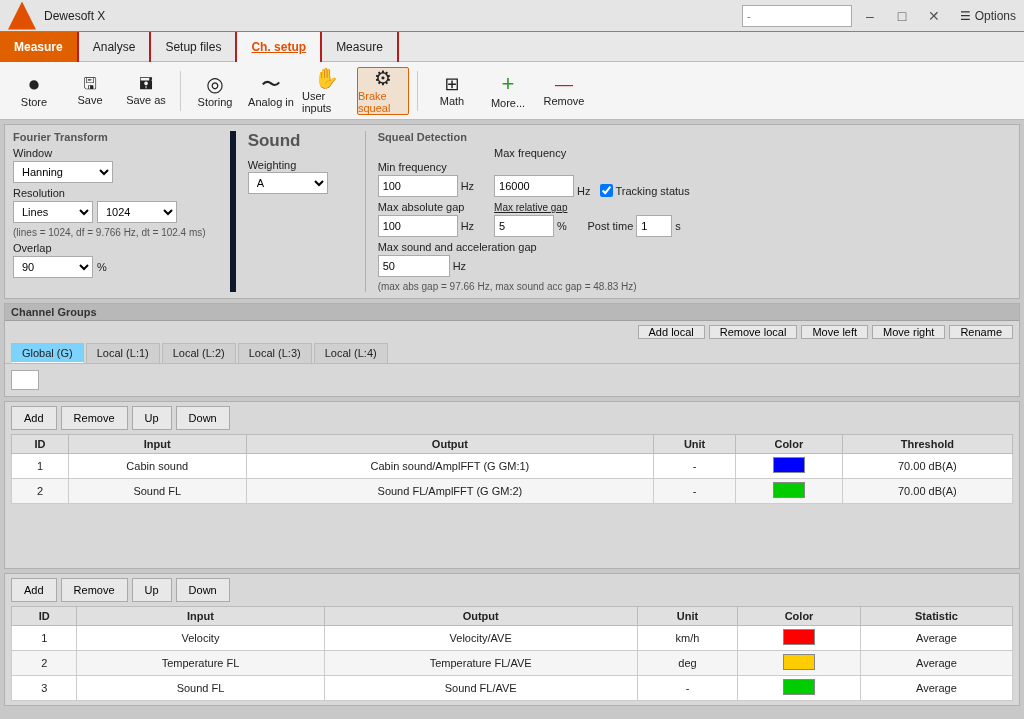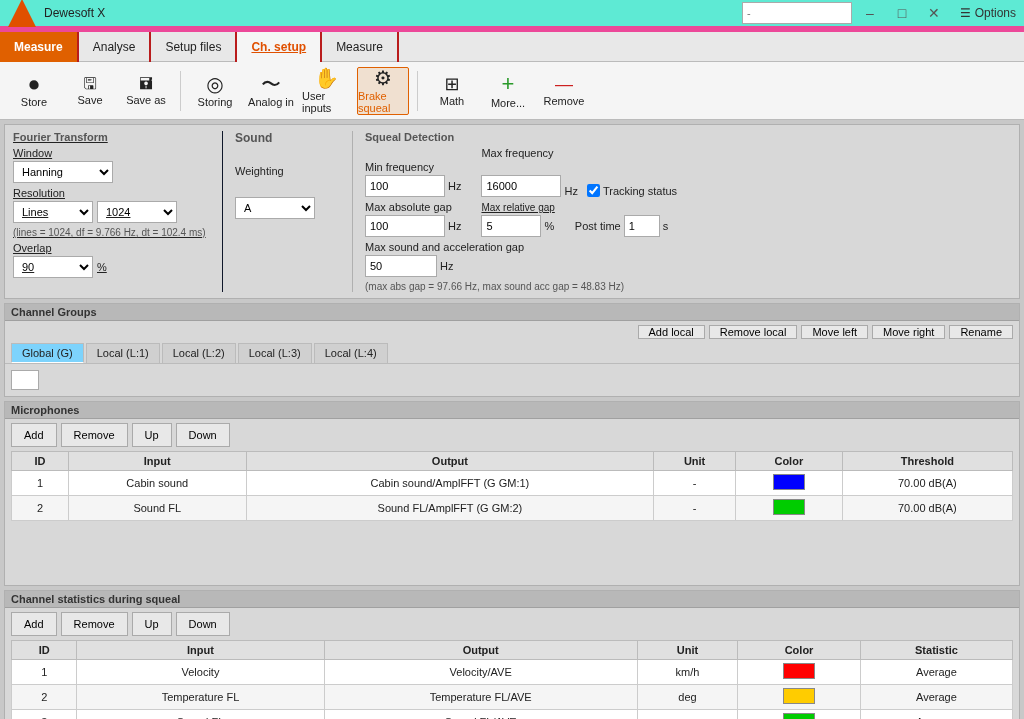--- a/index.html
+++ b/index.html
@@ -1,19 +1,19 @@
 <!DOCTYPE html>
 <html><head>
   <meta charset="utf-8">
   <style>
     * { box-sizing: border-box; margin: 0; padding: 0; }
     body { font-family: 'Segoe UI', Arial, sans-serif; font-size: 12px; background: #c8c8c8; color: #222; width: 1024px; height: 719px; overflow: hidden; }
 
     
-    .title-bar { display: flex; align-items: center; justify-content: space-between; background: #5eead4; height: 32px; padding: 0 8px; border-bottom: 6px solid #ec4899; }
+    .title-bar { display: flex; align-items: center; justify-content: space-between; background: #e5e5e5; height: 32px; padding: 0 8px; border-bottom: 1px solid #ec4899; }
     .title-bar-left { display: flex; align-items: center; gap: 8px; }
     .title-bar-logo { width: 28px; height: 28px; background: #e05000; clip-path: polygon(50% 0%, 100% 100%, 0% 100%); }
     .title-bar-right { display: flex; align-items: center; gap: 4px; }
     .title-bar-btn { width: 28px; height: 22px; background: transparent; border: none; cursor: pointer; font-size: 14px; color: #555; display: flex; align-items: center; justify-content: center; }
     .title-bar-search { width: 110px; height: 20px; border: 1px solid #aaa; padding: 0 4px; font-size: 11px; }
     .options-btn { display: flex; align-items: center; gap: 4px; cursor: pointer; font-size: 12px; color: #333; margin-left: 8px; }
 
     
     .nav-tabs { display: flex; align-items: center; background: #e8e8e8; border-bottom: 1px solid #bbb; height: 30px; }
     .nav-tab { padding: 0 14px; height: 30px; display: flex; align-items: center; cursor: pointer; font-size: 12px; border-right: 2px solid #b91c1c; }
@@ -132,21 +132,21 @@
     <span class="toolbar-icon" style="font-size:18px; color: #cc2020;">—</span>
     <span>Remove</span>
   </div>
 </div>
 
 <div class="main">
 
   <div class="section">
     <div style="display:flex; padding: 6px 8px; gap: 0; background: #d8d8d8;">
 
-      <div style="min-width:210px; padding-right: 16px; border-right: 1px solid #0f172a; text-decoration: underline;">
+      <div style="min-width:210px; padding-right: 24px; border-right: 6px solid #0f172a;">
         <div style="font-size:11px; font-weight:600; color:#555; margin-bottom:4px;">Fourier Transform</div>
         <div style="display:flex; flex-direction:column; gap:4px;">
           <div>
             <label style="font-size:11px; display:block; margin-bottom:2px;">Window</label>
             <select style="width:100px;">
               <option>Hanning</option>
               <option>Flat top</option>
               <option>Blackman</option>
               <option>Rectangular</option>
             </select>
@@ -177,23 +177,23 @@
                 <option>50</option>
                 <option>0</option>
               </select>
               <span style="font-size:11px;">%</span>
             </div>
           </div>
         </div>
       </div>
 
       <div style="min-width:130px; padding: 0 12px; border-right: 1px solid #b0b0b0;">
-        <div style="font-size:12px; font-weight:600; color:#555; margin-bottom:20px;">Sound</div>
+        <div style="font-size:17px; font-weight:600; color:#555; margin-bottom:8px;">Sound</div>
         <div>
-          <label style="font-size:11px; display:block; margin-bottom:20px;">Weighting</label>
+          <label style="font-size:11px; display:block; margin-bottom:1px;">Weighting</label>
           <select style="width:80px;">
             <option>A</option>
             <option>B</option>
             <option>C</option>
             <option>Z</option>
           </select>
         </div>
       </div>
 
       <div style="flex:1; padding-left:12px;">
@@ -266,21 +266,20 @@
       <div class="tab">Local (L:2)</div>
       <div class="tab">Local (L:3)</div>
       <div class="tab">Local (L:4)</div>
     </div>
     <div class="tab-content">
       <div class="tab-empty-box"></div>
     </div>
   </div>
 
   <div class="microphone-section">
-    <div class="section-header">Microphones</div>
     <div class="table-wrapper">
       <div class="action-row">
         <button class="action-btn">Add</button>
         <button class="action-btn">Remove</button>
         <button class="action-btn">Up</button>
         <button class="action-btn">Down</button>
       </div>
       <table>
         <thead>
           <tr>
@@ -309,21 +308,20 @@
             <td><span class="color-box" style="background:#00cc00;"></span></td>
             <td>70.00 dB(A)</td>
           </tr>
         </tbody>
       </table>
     </div>
     <div style="height: 60px;"></div>
   </div>
 
   <div class="stats-section">
-    <div class="section-header">Channel statistics during squeal</div>
     <div class="table-wrapper">
       <div class="action-row">
         <button class="action-btn">Add</button>
         <button class="action-btn">Remove</button>
         <button class="action-btn">Up</button>
         <button class="action-btn">Down</button>
       </div>
       <table>
         <thead>
           <tr>

